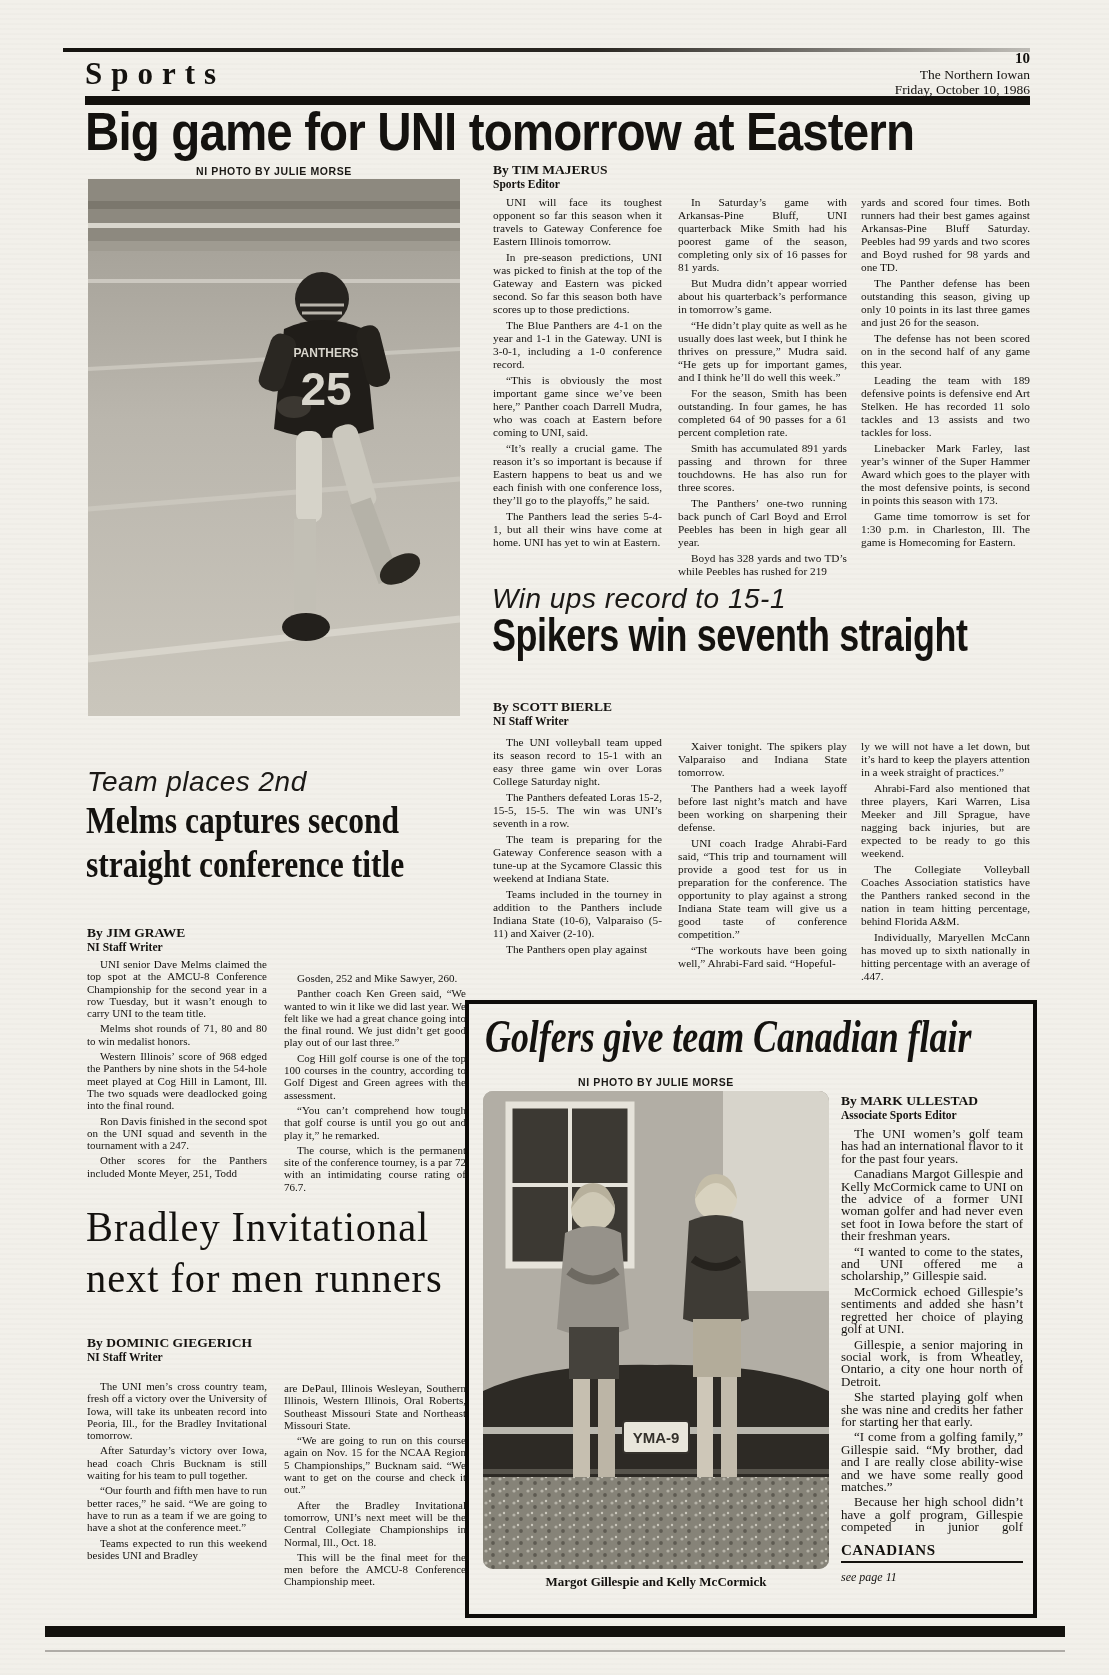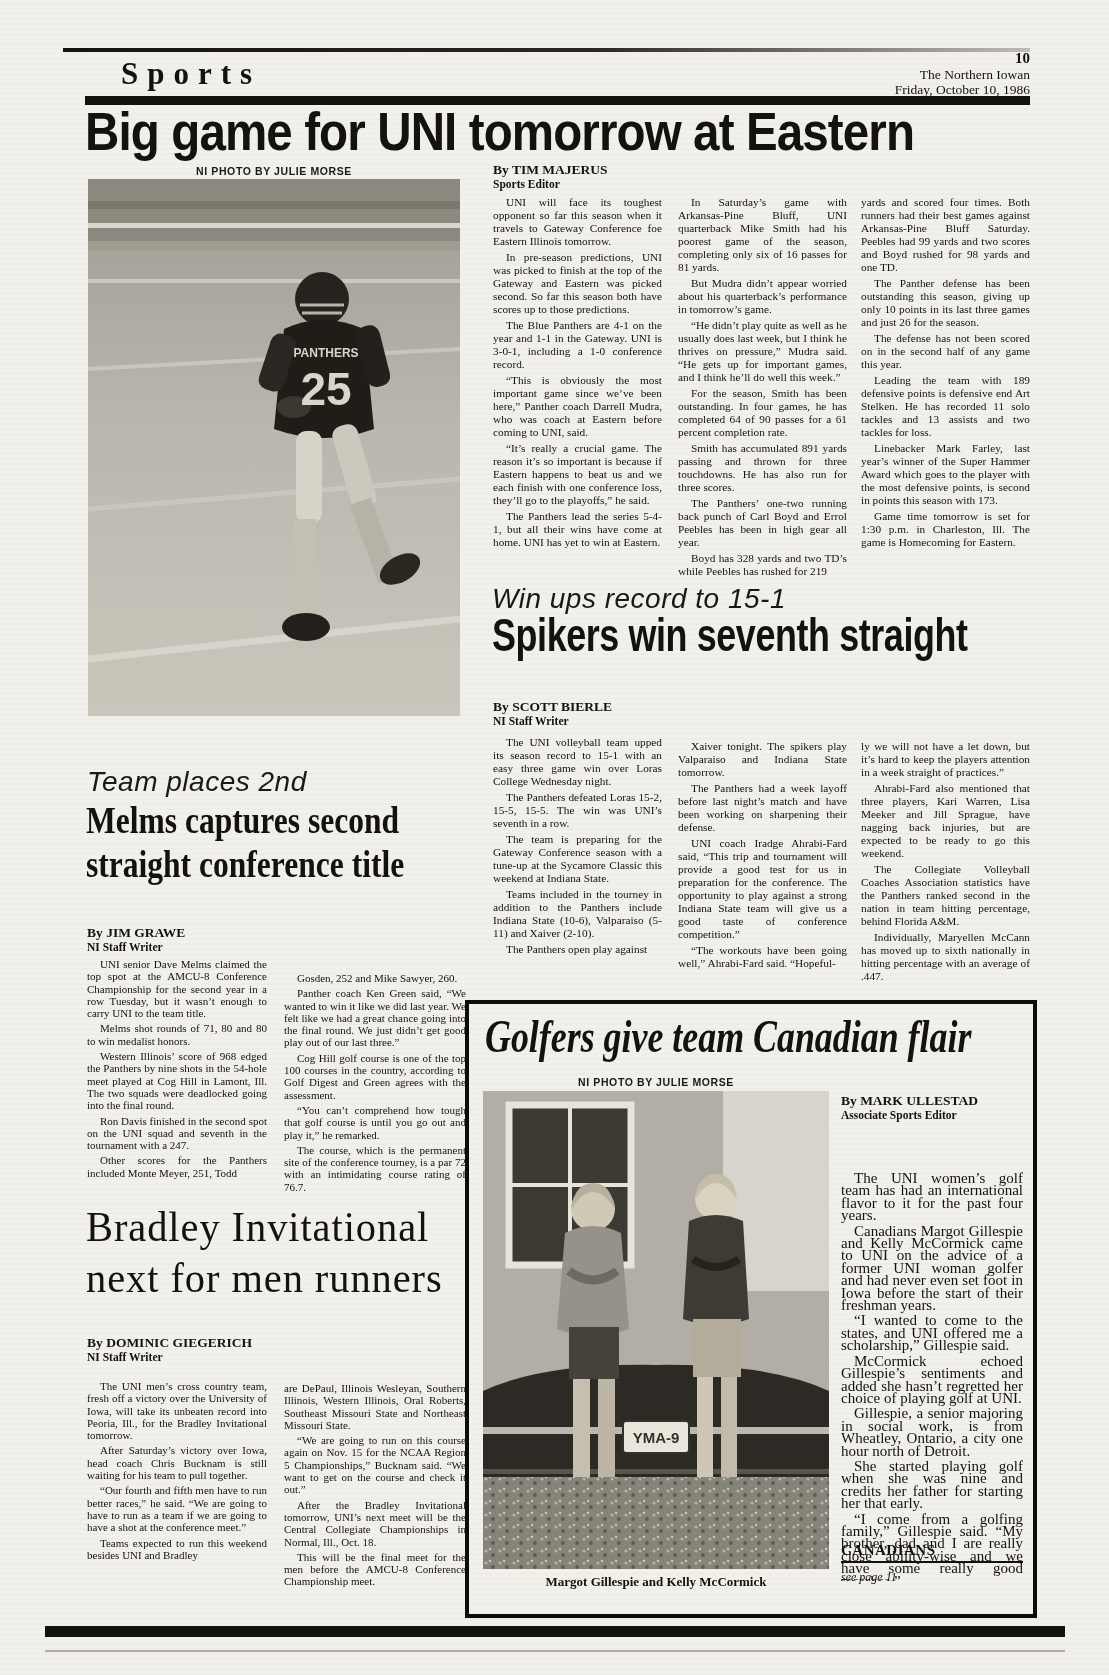--- a/index.html
+++ b/index.html
@@ -6,41 +6,41 @@
   .page{
     position:relative;width:1109px;height:1675px;margin:0 auto;
     background-color:#f2f0ea;
     background-image:repeating-linear-gradient(0deg, rgba(40,36,30,0.015) 0 2px, transparent 2px 5px);
     font-family:"Liberation Serif", serif;color:#14120f;overflow:hidden;
   }
   .abs{position:absolute;}
   .rule{background:#13110d;}
   .sans{font-family:"Liberation Sans", sans-serif;}
 
-  .section-title{font-weight:bold;font-size:31px;letter-spacing:9px;margin-left:36px;}
+  .section-title{font-weight:bold;font-size:31px;letter-spacing:9px;}
   .mast-right{text-align:right;line-height:1.12;font-size:13.5px;}
   .mast-right .pgnum{font-weight:bold;font-size:15px;}
 
   .headline-xl{font-weight:bold;font-size:54px;white-space:nowrap;transform:scaleX(0.88);transform-origin:left top;letter-spacing:-1px;line-height:1;}
   .headline-spikers{font-weight:bold;font-size:46px;white-space:nowrap;transform:scaleX(0.78);transform-origin:left top;letter-spacing:-0.5px;line-height:1;}
   .kicker{font-size:28px;letter-spacing:0.5px;line-height:1;color:#1b1916;font-style:italic;}
   .headline-melms{font-weight:bold;font-size:38px;line-height:1.15;white-space:nowrap;transform:scaleX(0.83);transform-origin:left top;}
   .headline-bradley{font-size:43px;line-height:1.18;white-space:nowrap;transform:scaleX(0.94);transform-origin:left top;letter-spacing:1px;}
   .headline-golfers{font-weight:bold;font-style:italic;font-size:46px;line-height:1;white-space:nowrap;transform:scaleX(0.78);transform-origin:left top;}
 
   .photo-credit{font-family:"Liberation Sans",sans-serif;font-weight:bold;font-size:10.5px;letter-spacing:0.6px;text-align:center;color:#1b1916;}
   .byline{font-weight:bold;font-size:13.5px;line-height:1.1;}
   .byline .title{font-size:11.5px;}
   .caption{font-weight:bold;font-size:13px;line-height:1.3;text-align:justify;}
 
   .coltext{font-size:11.3px;line-height:13px;text-align:justify;overflow:hidden;}
   .coltext p{margin:0 0 3px 0;text-indent:13px;}
   .coltext p.cont{text-indent:0;}
   .coltext.small{font-size:11px;line-height:12.3px;}
-  .coltext.golfcol{font-size:15px;line-height:12.4px;margin-top:44px;}
+  .coltext.golfcol{font-size:13px;line-height:12.4px;}
 
   .photo-frame{background:#b9b5ad;overflow:hidden;}
   .golf-box{border:4px solid #0e0c09;background:transparent;}
   .jump-tag{font-weight:bold;font-size:15px;letter-spacing:0.5px;border-bottom:2.5px solid #13110d;padding-bottom:2px;}
   .jump-ref{font-style:italic;font-weight:normal;font-size:12px;text-align:left;}
   .fade-rule{background:linear-gradient(90deg,#15130f 0%,#2a2722 55%,rgba(42,39,34,0.25) 100%);}
 </style>
 </head>
 <body>
 
@@ -129,21 +129,21 @@
       <p>Game time tomorrow is set for 1:30 p.m. in Charleston, Ill. The game is Homecoming for Eastern.</p>
     </div>
 
   <div class="abs kicker sans" style="left:492px;top:585px;">Win ups record to 15-1</div>
   <div class="abs headline-spikers sans" style="left:492px;top:612px;">Spikers win seventh straight</div>
   <div class="abs byline" style="left:493px;top:700px;">
     <div>By SCOTT BIERLE</div>
     <div class="title">NI Staff Writer</div>
   </div>
   <div class="abs coltext" style="left:493px;top:736px;width:169px;height:240px;">
-      <p>The UNI volleyball team upped its season record to 15-1 with an easy three game win over Loras College Wednesday night.</p>
+      <p>The UNI volleyball team upped its season record to 15-1 with an easy three game win over Loras College Saturday night.</p>
       <p>The Panthers defeated Loras 15-2, 15-5, 15-5. The win was UNI’s seventh in a row.</p>
       <p>The team is preparing for the Gateway Conference season with a tune-up at the Sycamore Classic this weekend at Indiana State.</p>
       <p>Teams included in the tourney in addition to the Panthers include Indiana State (10-6), Valparaiso (5-11) and Xaiver (2-10).</p>
       <p>The Panthers open play against</p>
     </div>
   <div class="abs coltext" style="left:678px;top:740px;width:169px;height:240px;">
       <p>Xaiver tonight. The spikers play Valparaiso and Indiana State tomorrow.</p>
       <p>The Panthers had a week layoff before last night’s match and have been working on sharpening their defense.</p>
       <p>UNI coach Iradge Ahrabi-Fard said, “This trip and tournament will provide a good test for us in preparation for the conference. The opportunity to play against a strong Indiana State team will give us a good taste of conference competition.”</p>
       <p>“The workouts have been going well,” Ahrabi-Fard said. “Hopeful-</p>
@@ -197,21 +197,21 @@
       <p class="cont">are DePaul, Illinois Wesleyan, Southern Illinois, Western Illinois, Oral Roberts, Southeast Missouri State and Northeast Missouri State.</p>
       <p>“We are going to run on this course again on Nov. 15 for the NCAA Region 5 Championships,” Bucknam said. “We want to get on the course and check it out.”</p>
       <p>After the Bradley Invitational tomorrow, UNI’s next meet will be the Central Collegiate Championships in Normal, Ill., Oct. 18.</p>
       <p>This will be the final meet for the men before the AMCU-8 Conference Championship meet.</p>
     </div>
 
   <div class="abs golf-box" style="left:465px;top:1000px;width:564px;height:610px;">
     <div class="abs headline-golfers" style="left:16px;top:10px;">Golfers give team Canadian flair</div>
     <div class="abs photo-credit" style="left:14px;top:72px;width:346px;">NI PHOTO BY JULIE MORSE</div>
 
-    <div class="abs photo-frame" style="left:14px;top:87px;width:346px;height:478px;">
+    <div class="abs photo-frame" style="left:14px;top:87px;width:346px;height:478px;border-radius:10px;">
       <svg width="346" height="478" viewBox="0 0 346 478">
         <defs>
           <pattern id="gravel" width="14" height="12" patternUnits="userSpaceOnUse">
             <rect width="14" height="12" fill="#868378"></rect>
             <circle cx="3" cy="4" r="1.6" fill="#b6b3a8"></circle>
             <circle cx="10" cy="8" r="1.9" fill="#5e5b52"></circle>
             <circle cx="7" cy="2" r="1.2" fill="#ccc9be"></circle>
           </pattern>
         </defs>
         <rect width="346" height="478" fill="#bdb9b0"></rect>

